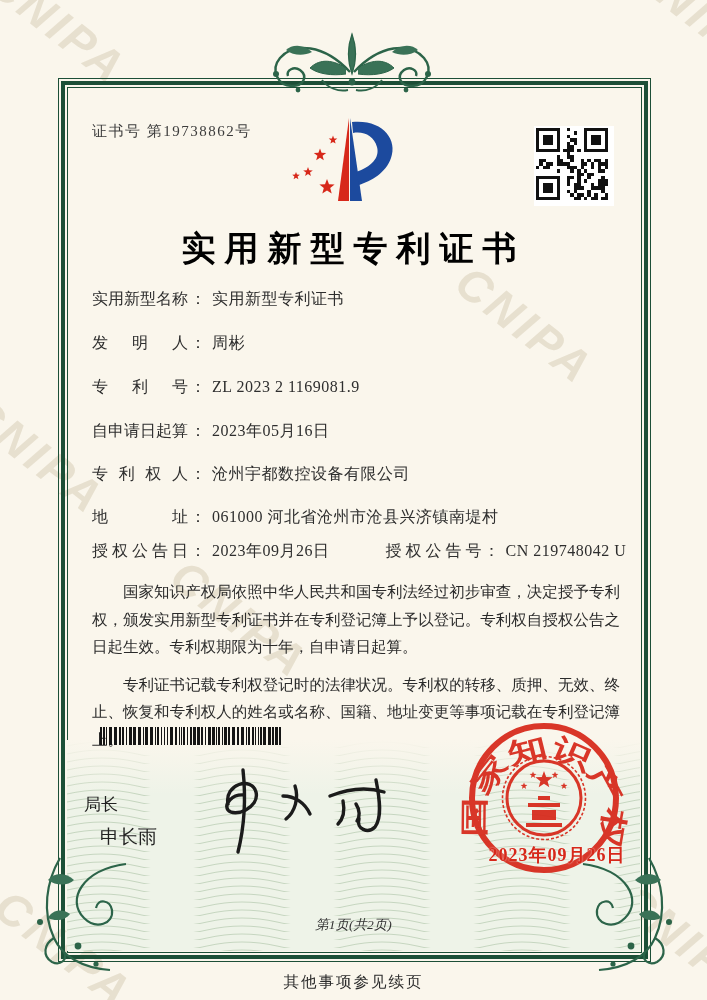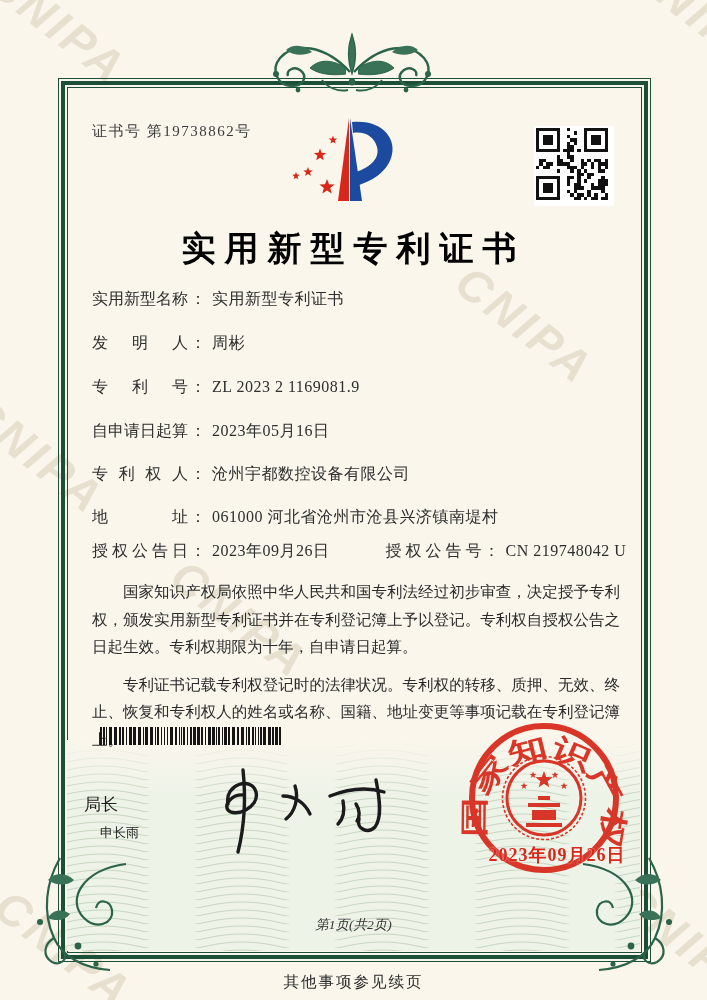--- a/index.html
+++ b/index.html
@@ -43,21 +43,21 @@
   .fpair2{margin-left:56px;}
   
   .law{left:92px;top:578px;width:528px;font-size:15.5px;line-height:1.78;text-align:justify;
     color:#2b2b2b;z-index:5;}
   .law p{margin:0 0 10px 0;text-indent:2em;}
   
   .barcode{left:100px;top:727px;width:192px;height:18px;z-index:5;display:flex;align-items:stretch;}
   .barcode div{background:#151515;}
   
   .signer-title{left:84px;top:793px;font-size:17px;color:#222;z-index:6;font-family:"Liberation Sans","DejaVu Sans",sans-serif;}
-  .signer-name{left:100px;top:824px;font-size:13px;color:#222;z-index:6;font-family:"Liberation Sans","DejaVu Sans",sans-serif;}
+  .signer-name{left:100px;top:824px;font-size:19px;color:#222;z-index:6;font-family:"Liberation Sans","DejaVu Sans",sans-serif;}
   .signature{left:198px;top:760px;z-index:6;}
   
   .seal{left:452px;top:706px;width:190px;height:190px;z-index:7;}
   .seal-date{left:472px;top:843px;width:170px;text-align:center;font-size:18px;font-weight:700;
     color:#d7281a;letter-spacing:1px;z-index:8;text-shadow:0 0 2px rgba(255,255,255,.8);}
   
   .pageinfo{left:0;top:916px;width:707px;text-align:center;font-size:13.5px;color:#333;z-index:6;font-style:italic;}
   .contnote{left:0;top:972px;width:707px;text-align:center;font-size:15.5px;color:#2b2b2b;z-index:5;letter-spacing:2px;}
   
   .orn-top{left:252px;top:28px;z-index:4;}

